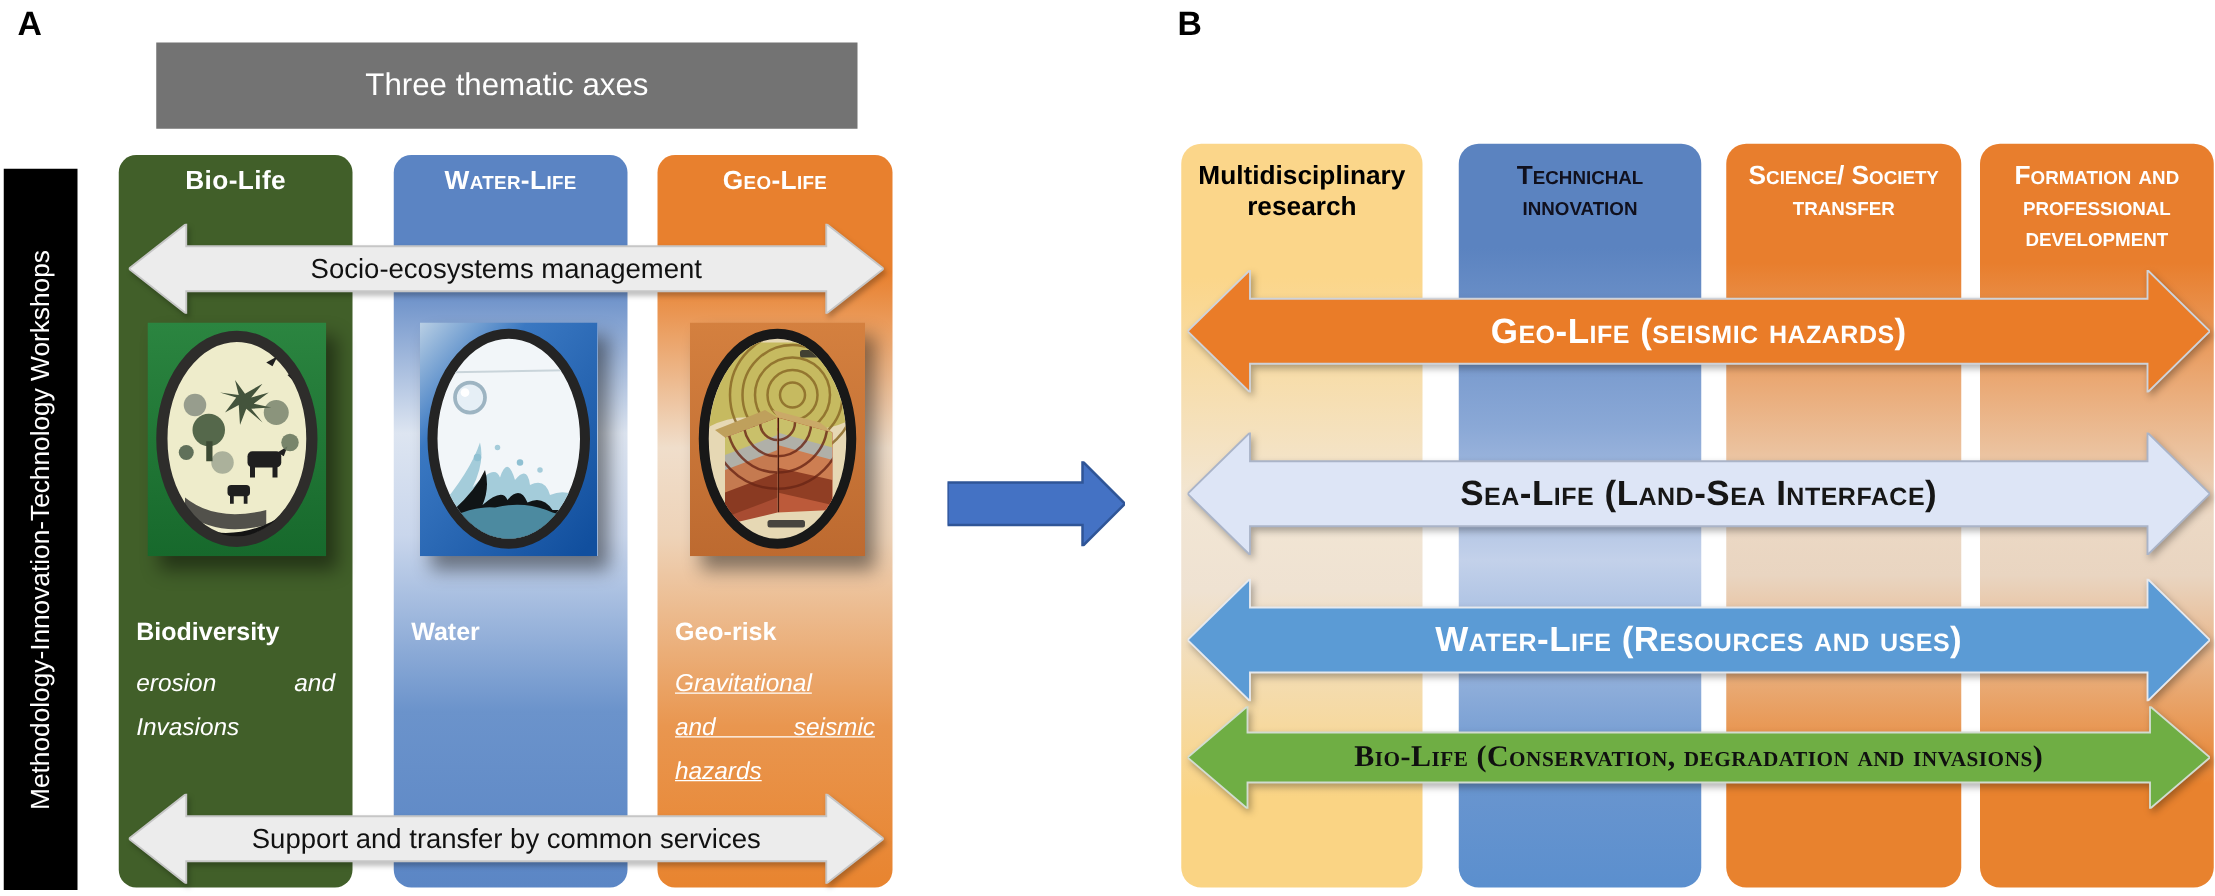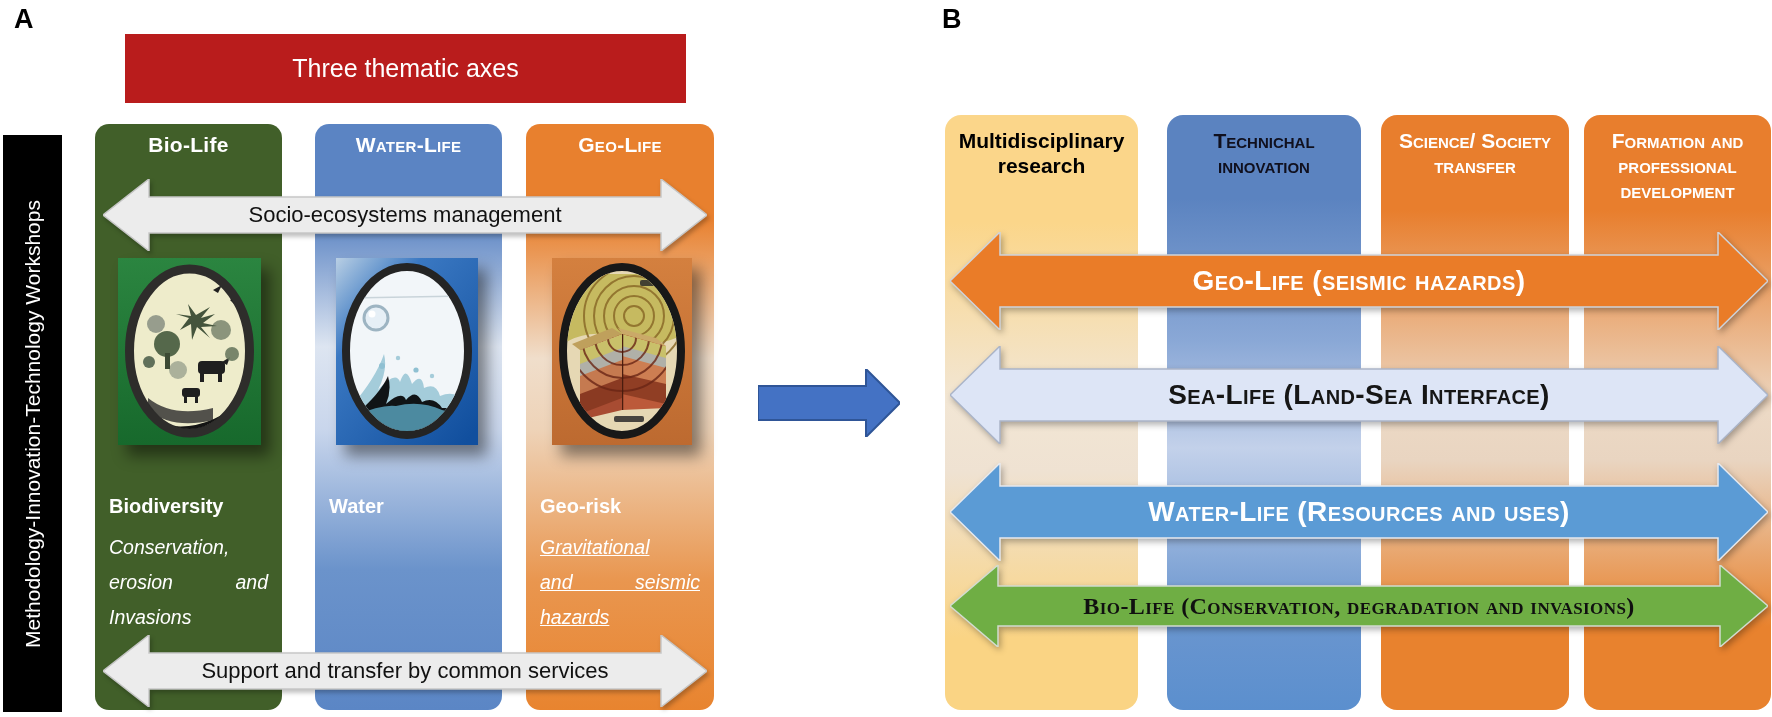--- a/index.html
+++ b/index.html
@@ -2,21 +2,21 @@
 <html><head>
 <meta charset="utf-8">
 <style>
   html,body{margin:0;padding:0;background:#ffffff;font-family:"Liberation Sans",sans-serif;}
   #fig{position:relative;width:1772px;height:717px;background:#ffffff;overflow:hidden;}
   .abs{position:absolute;}
   .sc{font-variant:small-caps;}
   .panel-label{font-size:27px;font-weight:bold;color:#000;}
 
   
-  .title-banner{left:125px;top:34px;width:561px;height:69px;background:#b91c1c;color:#fff;
+  .title-banner{left:125px;top:34px;width:561px;height:69px;background:#737373;color:#fff;
     display:flex;align-items:center;justify-content:center;font-size:25px;}
   .side-bar{left:3px;top:135px;width:59px;height:577px;background:#000;
     display:flex;align-items:center;justify-content:center;}
   .side-bar span{white-space:nowrap;color:#fff;font-size:21px;transform:rotate(-90deg);}
 
   .colA{top:124px;height:586px;border-radius:14px;}
   .colA .hdr{margin-top:9px;text-align:center;color:#fff;font-weight:bold;font-size:21px;letter-spacing:.3px;}
   .colA-green{left:95px;width:187px;background:#415f29;}
   .colA-blue{left:315px;width:187px;
     background:linear-gradient(180deg,#5b84c3 0%,#5b84c3 16%,#dde5f1 38%,#c9d6ec 52%,#6b93cb 76%,#5b86c5 100%);}
@@ -217,21 +217,20 @@
           <line x1="70" y1="76" x2="70" y2="152" stroke="#4a1c0e" stroke-width="2.5"></line>
         </g>
         <rect x="88" y="22" width="26" height="6" rx="2" fill="#2a2a2a" opacity="0.85"></rect>
         <rect x="62" y="158" width="30" height="6" rx="2" fill="#2a2a2a" opacity="0.85"></rect>
       </g>
     </svg>
   </div>
 
   <div class="abs topicA" style="left:109px;width:159px;">Biodiversity</div>
   <div class="abs descA" style="left:109px;width:159px;">
-    <div class="jline">Conservation,</div>
     <div class="jline">erosion and</div>
     <div class="jline single">Invasions</div>
   </div>
 
   <div class="abs topicA" style="left:329px;width:159px;">Water</div>
 
   <div class="abs topicA" style="left:540px;width:160px;">Geo-risk</div>
   <div class="abs descA" style="left:540px;width:160px;text-decoration:underline;">
     <div class="jline single">Gravitational</div>
     <div class="jline">and seismic</div>
@@ -272,21 +271,21 @@
     </div>
   </div>
   <div class="abs colB colB4 colB-orange">
     <div class="hdr sc">
       <div>Formation and</div>
       <div>professional</div>
       <div>development</div>
     </div>
   </div>
 
-  <div class="abs b-arrow" style="top:232px;height:98px;">
+  <div class="abs b-arrow" style="top:216px;height:98px;">
     <svg width="818" height="98" viewBox="0 0 818 98">
       <polygon points="0,49 50,0 50,23 768,23 768,0 818,49 768,98 768,75 50,75 50,98" stroke="#cfd3da" stroke-width="1.5" fill="#ea7c28"></polygon>
     </svg>
     <div class="lbl sc" style="color:#ffffff;font-size:28px;">Geo-Life (seismic hazards)</div>
   </div>
 
   <div class="abs b-arrow" style="top:346px;height:98px;">
     <svg width="818" height="98" viewBox="0 0 818 98">
       <polygon points="0,49 50,0 50,23 768,23 768,0 818,49 768,98 768,75 50,75 50,98" stroke="#aab4c8" stroke-width="1.5" fill="#dde5f6"></polygon>
     </svg>

